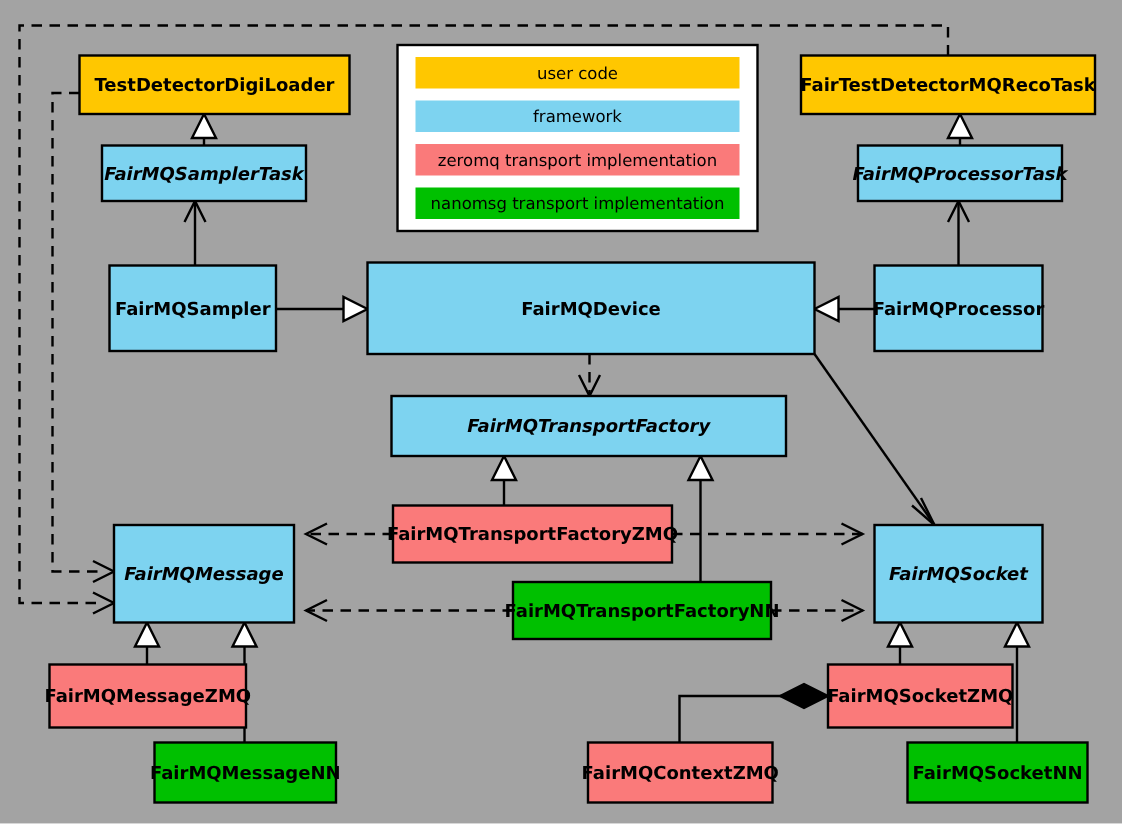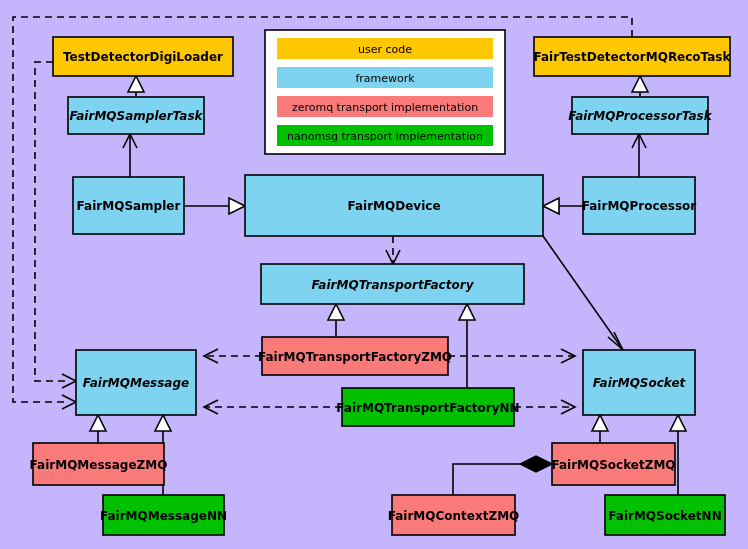--- a/index.html
+++ b/index.html
@@ -4,21 +4,21 @@
 <style>
   html, body {
     margin: 0;
     padding: 0;
     background: #ffffff;
   }
   #diagram-root {
     position: relative;
     width: 748px;
     height: 549px;
-    background: #c4b5fd;
+    background: #a3a3a3;
     font-family: "DejaVu Sans", "Liberation Sans", sans-serif;
     overflow: hidden;
   }
   svg.canvas {
     position: absolute;
     left: 0;
     top: 0;
     width: 748px;
     height: 549px;
   }

